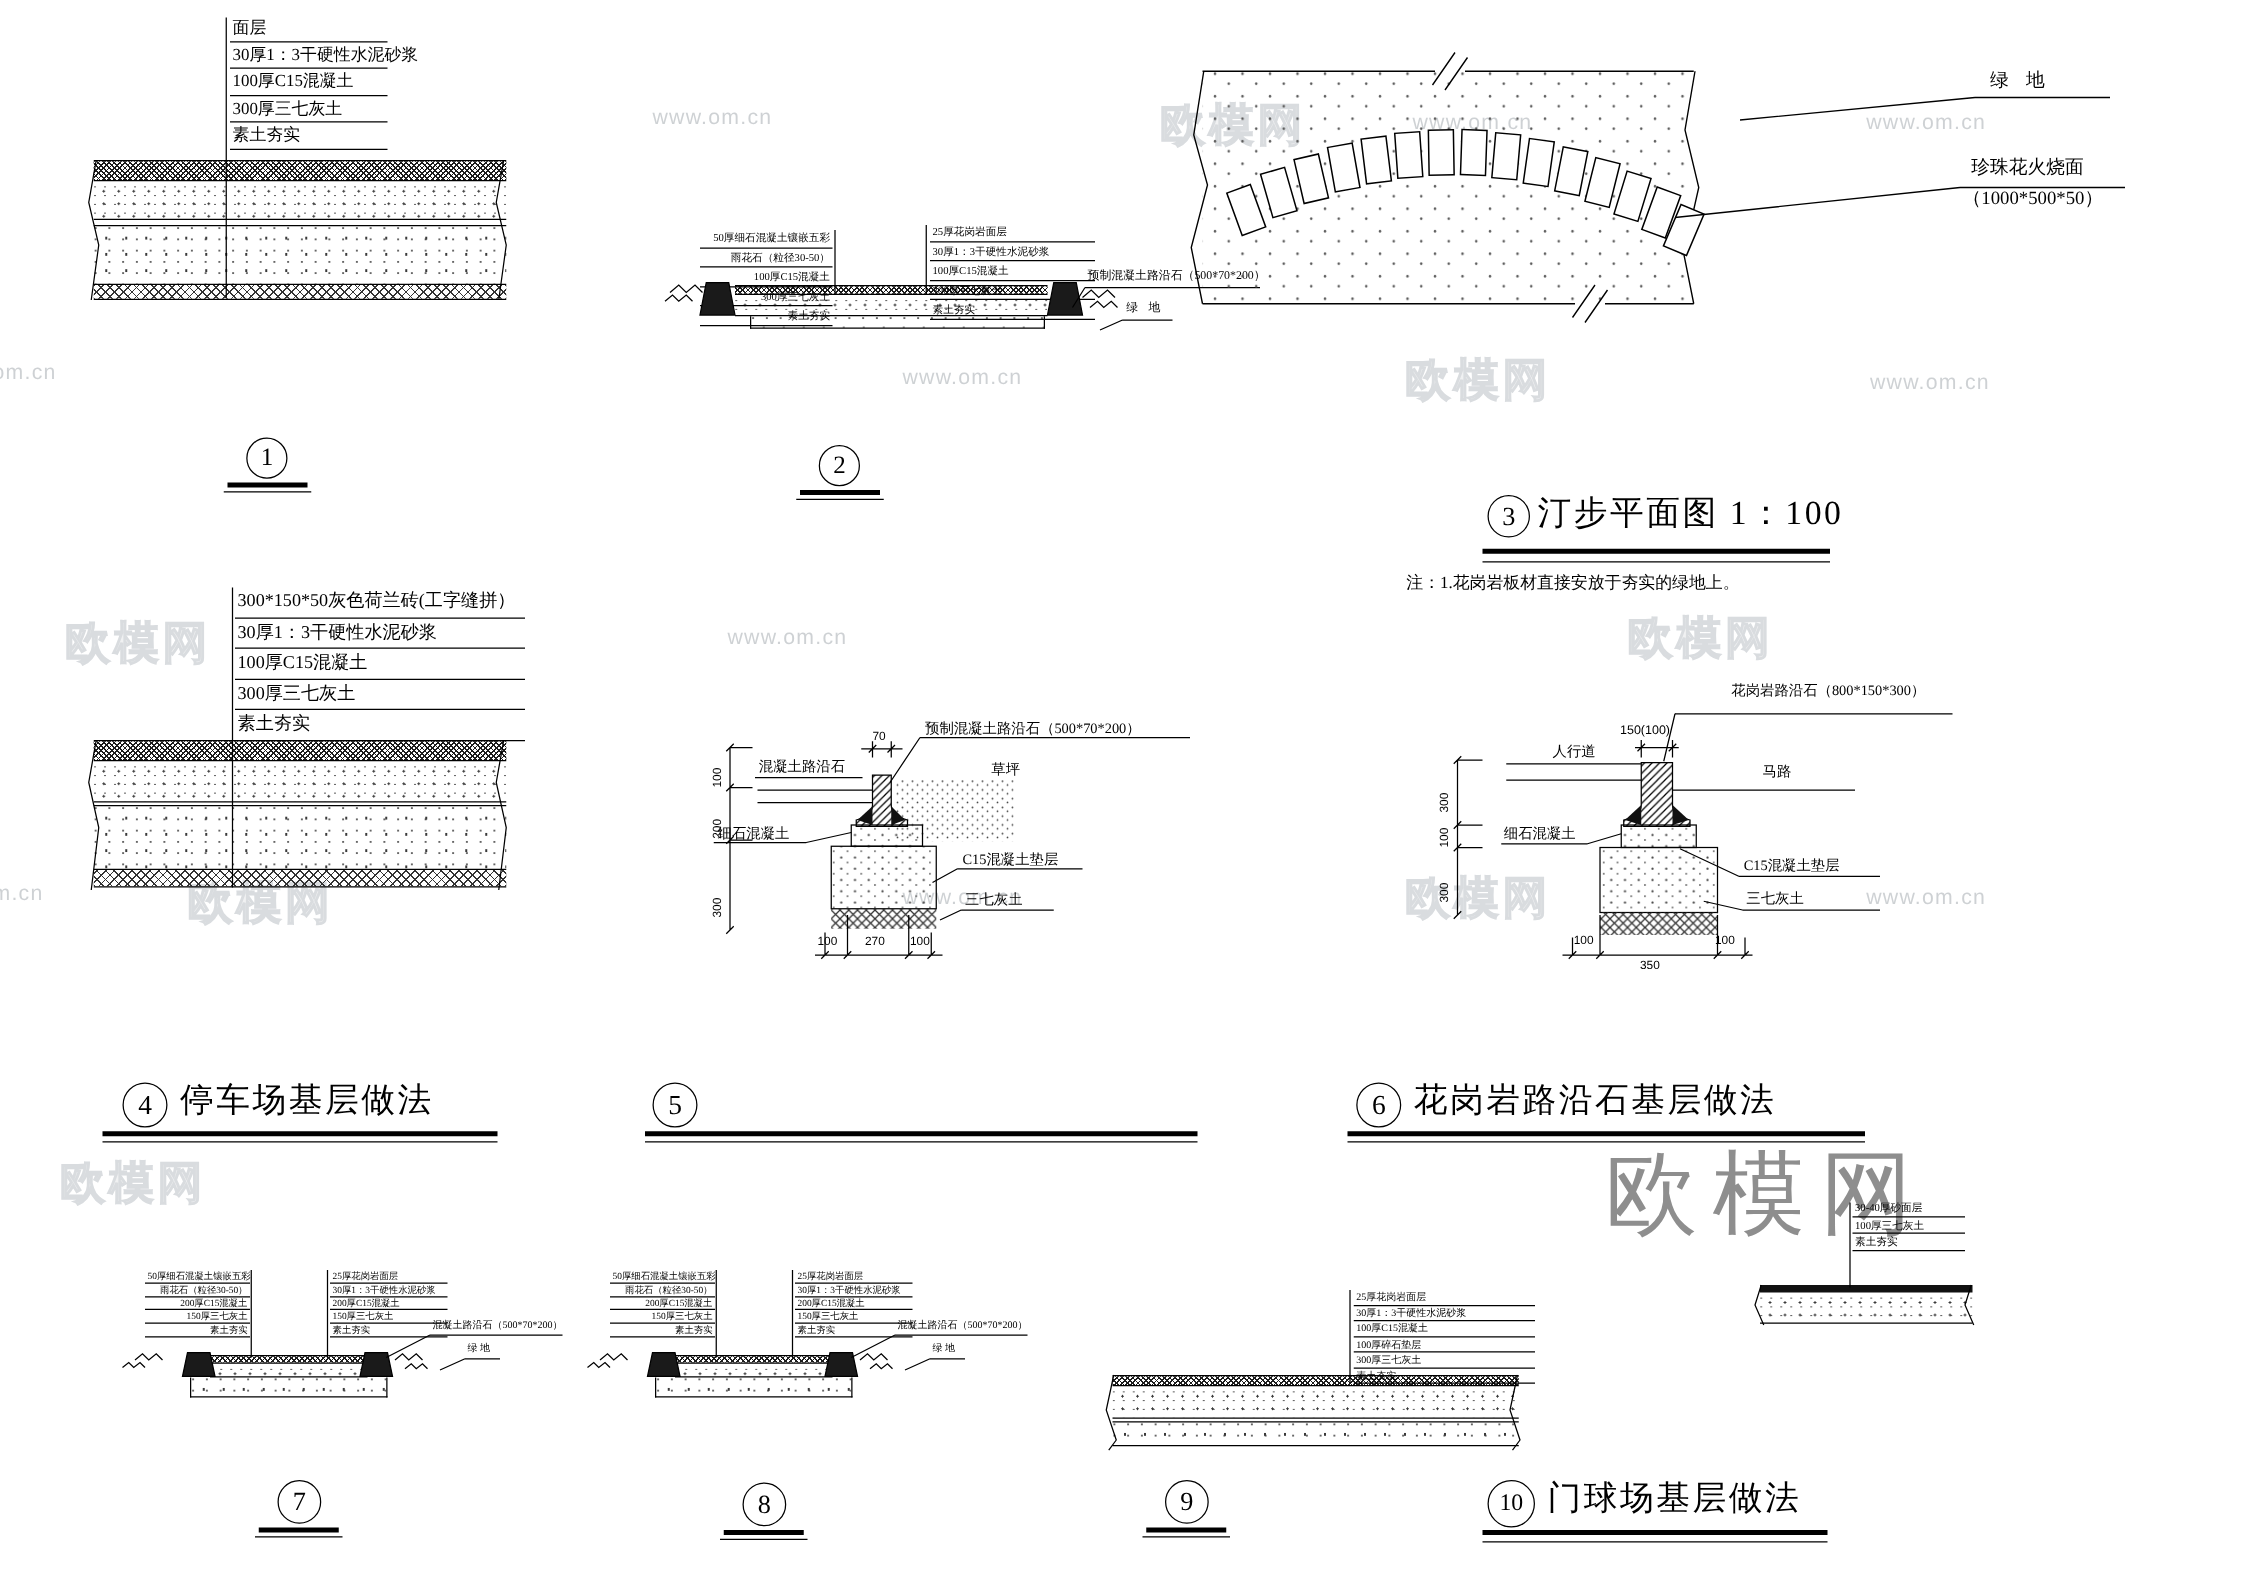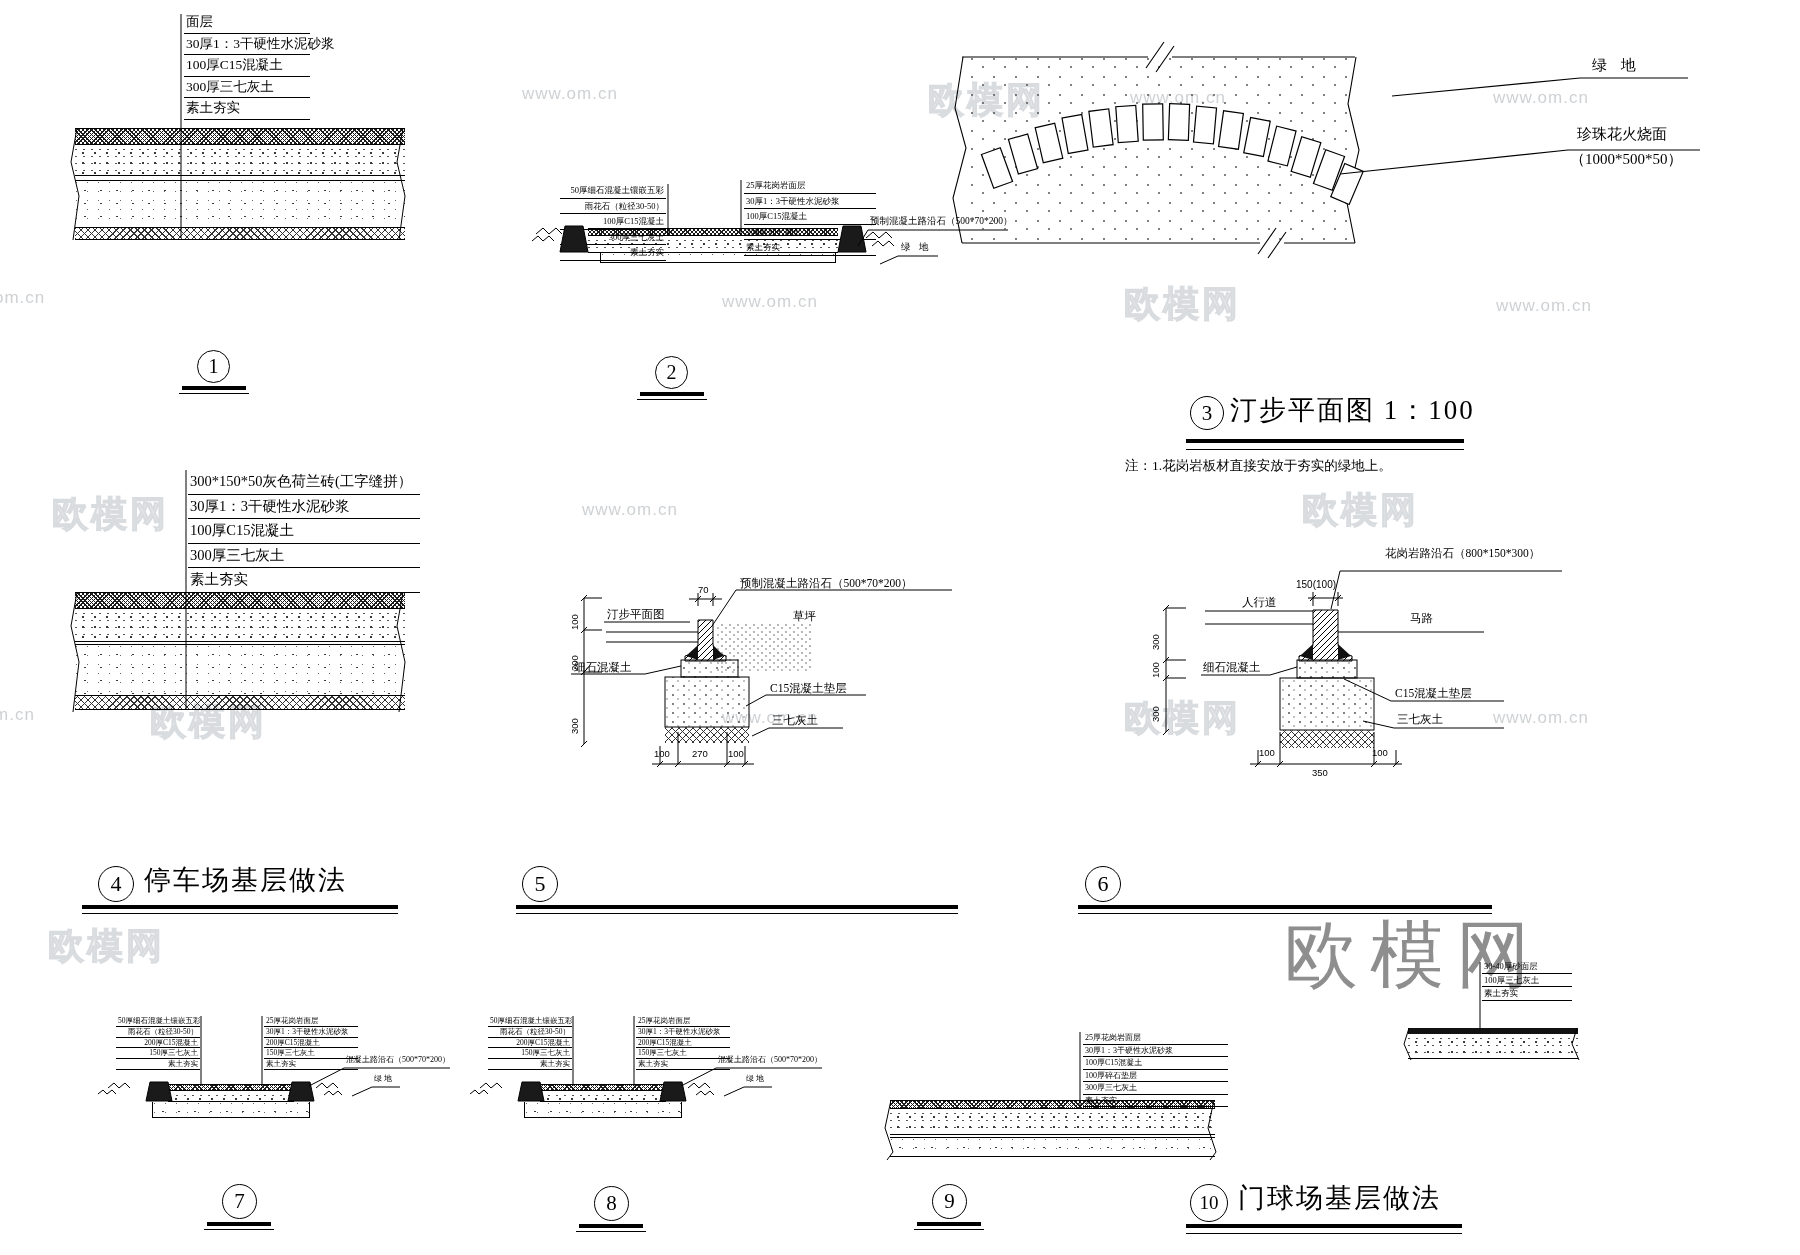--- a/index.html
+++ b/index.html
@@ -108,21 +108,21 @@
   <div class="stack" style="left:188px;top:470px;width:232px;font-size:14.5px;line-height:23.5px">
     <div class="ln">300*150*50灰色荷兰砖(工字缝拼）</div>
     <div class="ln">30厚1：3干硬性水泥砂浆</div>
     <div class="ln">100厚C15混凝土</div>
     <div class="ln">300厚三七灰土</div>
     <div class="ln">素土夯实</div>
   </div>
 
   <div class="lbl" style="left:740px;top:577px;font-size:11.5px">预制混凝土路沿石（500*70*200）</div>
   <div class="lbl" style="left:698px;top:585px;font-size:9.5px;font-family:'Liberation Sans',sans-serif">70</div>
-  <div class="lbl" style="left:607px;top:608px;font-size:11.5px">汀步平面图</div>
+  <div class="lbl" style="left:607px;top:608px;font-size:11.5px">混凝土路沿石</div>
   <div class="lbl" style="left:793px;top:610px;font-size:11.5px">草坪</div>
   <div class="lbl" style="left:574px;top:661px;font-size:11.5px">细石混凝土</div>
   <div class="lbl" style="left:770px;top:682px;font-size:11.5px">C15混凝土垫层</div>
   <div class="lbl" style="left:772px;top:714px;font-size:11.5px">三七灰土</div>
   <div class="lbl vert" style="left:570px;top:630px;font-size:9.5px;font-family:'Liberation Sans',sans-serif">100</div>
   <div class="lbl vert" style="left:570px;top:671px;font-size:9.5px;font-family:'Liberation Sans',sans-serif">200</div>
   <div class="lbl vert" style="left:570px;top:734px;font-size:9.5px;font-family:'Liberation Sans',sans-serif">300</div>
   <div class="lbl" style="left:654px;top:749px;font-size:9.5px;font-family:'Liberation Sans',sans-serif">100</div>
   <div class="lbl" style="left:692px;top:749px;font-size:9.5px;font-family:'Liberation Sans',sans-serif">270</div>
   <div class="lbl" style="left:728px;top:749px;font-size:9.5px;font-family:'Liberation Sans',sans-serif">100</div>
@@ -392,20 +392,21 @@
   <div class="circ" style="left:98px;top:866px;width:34px;height:34px;font-size:22px">4</div>
   <div class="bigtitle" style="left:144px;top:862px">停车场基层做法</div>
   <div class="tlk" style="left:82px;top:905px;width:316px"></div>
   <div class="tln" style="left:82px;top:913px;width:316px"></div>
 
   <div class="circ" style="left:522px;top:866px;width:34px;height:34px;font-size:22px">5</div>
   <div class="tlk" style="left:516px;top:905px;width:442px"></div>
   <div class="tln" style="left:516px;top:913px;width:442px"></div>
 
   <div class="circ" style="left:1085px;top:866px;width:34px;height:34px;font-size:22px">6</div>
+  <div class="bigtitle" style="left:1131px;top:862px">花岗岩路沿石基层做法</div>
   <div class="tlk" style="left:1078px;top:905px;width:414px"></div>
   <div class="tln" style="left:1078px;top:913px;width:414px"></div>
 
   <div class="circ" style="left:222px;top:1184px;width:33px;height:33px;font-size:21px">7</div>
   <div class="tlk" style="left:207px;top:1222px;width:64px"></div>
   <div class="tln" style="left:204px;top:1229px;width:70px"></div>
 
   <div class="circ" style="left:594px;top:1186px;width:33px;height:33px;font-size:21px">8</div>
   <div class="tlk" style="left:579px;top:1224px;width:64px"></div>
   <div class="tln" style="left:576px;top:1231px;width:70px"></div>

